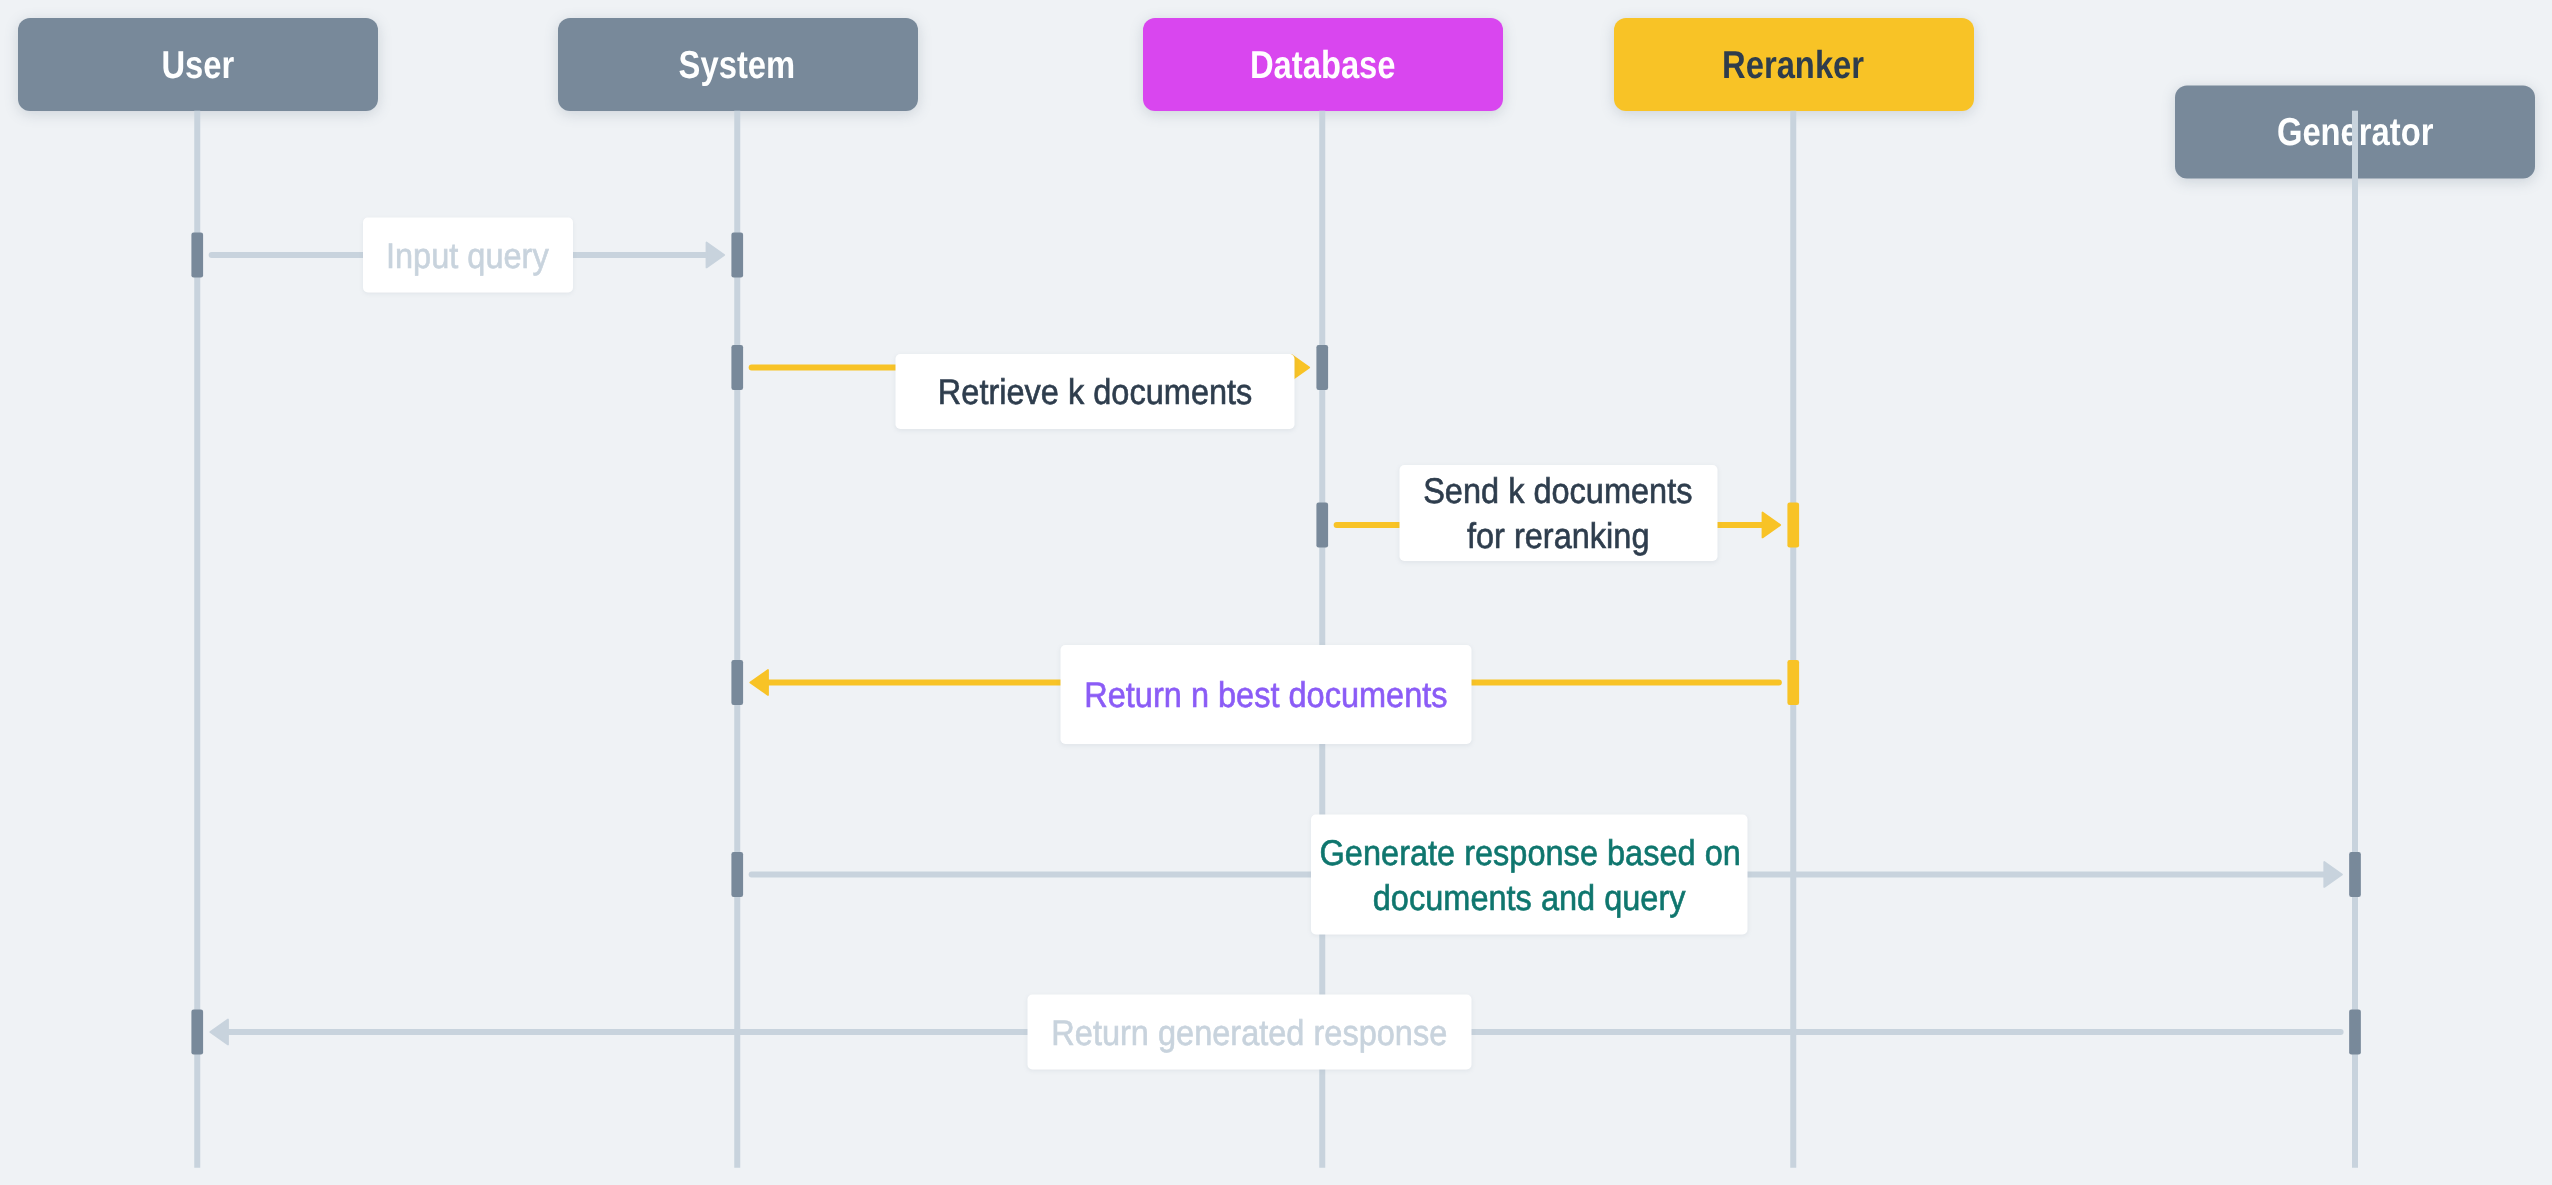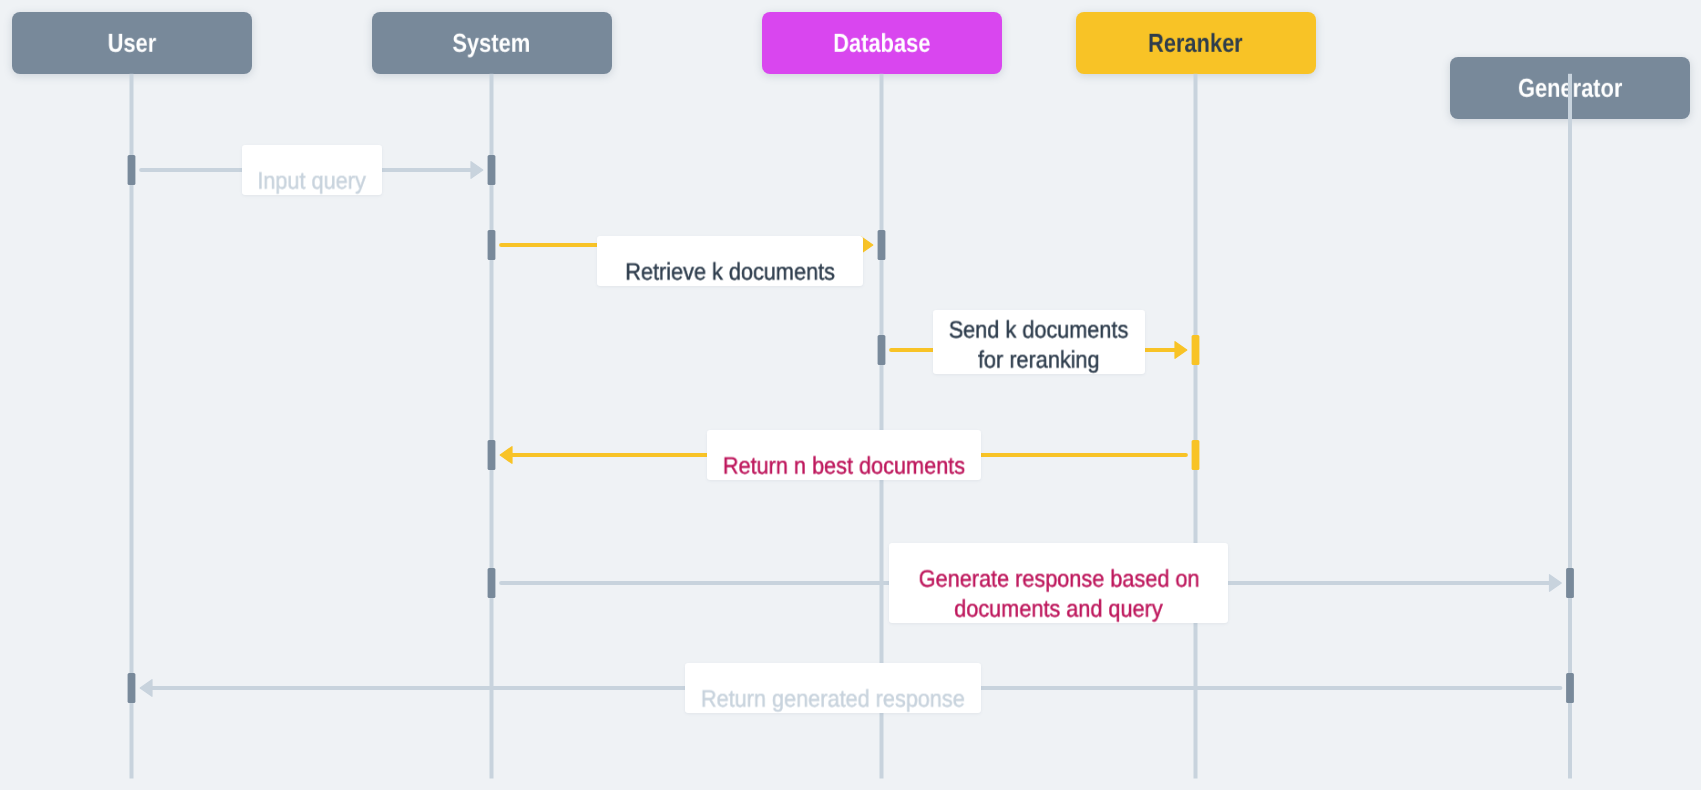--- a/index.html
+++ b/index.html
@@ -20,21 +20,21 @@
     position:absolute;height:62px;width:239px;border-radius:8px;
     display:flex;align-items:center;justify-content:center;
     box-shadow:0 2px 9px rgba(88,104,125,.22);
     font-weight:bold;font-size:26px;
   }
   .msg-label{
     position:absolute;background:#fff;border-radius:3.2px;
     text-align:center;font-size:23.8px;line-height:30px;
     box-shadow:0 1px 3px rgba(110,125,145,.10);
     white-space:pre;
-    display:flex;flex-direction:column;align-items:center;justify-content:flex-end;
+    display:flex;flex-direction:column;align-items:center;justify-content:center;
   }
 </style>
 </head>
 <body>
 
 <div id="stage">
 
   <svg class="layer" id="gfx">
       <rect x="129.5" y="73.8" width="4" height="704.7" fill="#c8d3dd"></rect>
       <rect x="489.5" y="73.8" width="4" height="704.7" fill="#c8d3dd"></rect>
@@ -89,24 +89,24 @@
     <div class="msg-label" style="color: rgb(200, 211, 221); height: 50px; top: 145px; width: 140px; left: 241.5px;">
       <span>Input query</span>
     </div>
     <div class="msg-label" style="color: rgb(46, 61, 77); height: 50px; top: 220px; width: 266px; left: 597px; margin-top: 16px;">
       <span>Retrieve k documents</span>
     </div>
     <div class="msg-label" style="color: rgb(46, 61, 77); height: 64px; top: 310px; width: 212px; left: 932.5px;">
       <span>Send k documents</span>
       <span>for reranking</span>
     </div>
-    <div class="msg-label" style="color: #be185d; height: 50px; top: 430px; width: 274px; left: 706.5px;">
+    <div class="msg-label" style="color: #8b5cf6; height: 66px; top: 430px; width: 274px; left: 706.5px;">
       <span>Return n best documents</span>
     </div>
-    <div class="msg-label" style="color: #be185d; height: 80px; top: 543px; width: 339px; left: 874.25px; margin-left: 15px;">
+    <div class="msg-label" style="color: #0f766e; height: 80px; top: 543px; width: 291px; left: 874.25px;">
       <span>Generate response based on</span>
       <span>documents and query</span>
     </div>
     <div class="msg-label" style="color: rgb(200, 211, 221); height: 50px; top: 663px; width: 296px; left: 685px;">
       <span>Return generated response</span>
     </div>
   </div>
 </div>
 
 </body></html>

